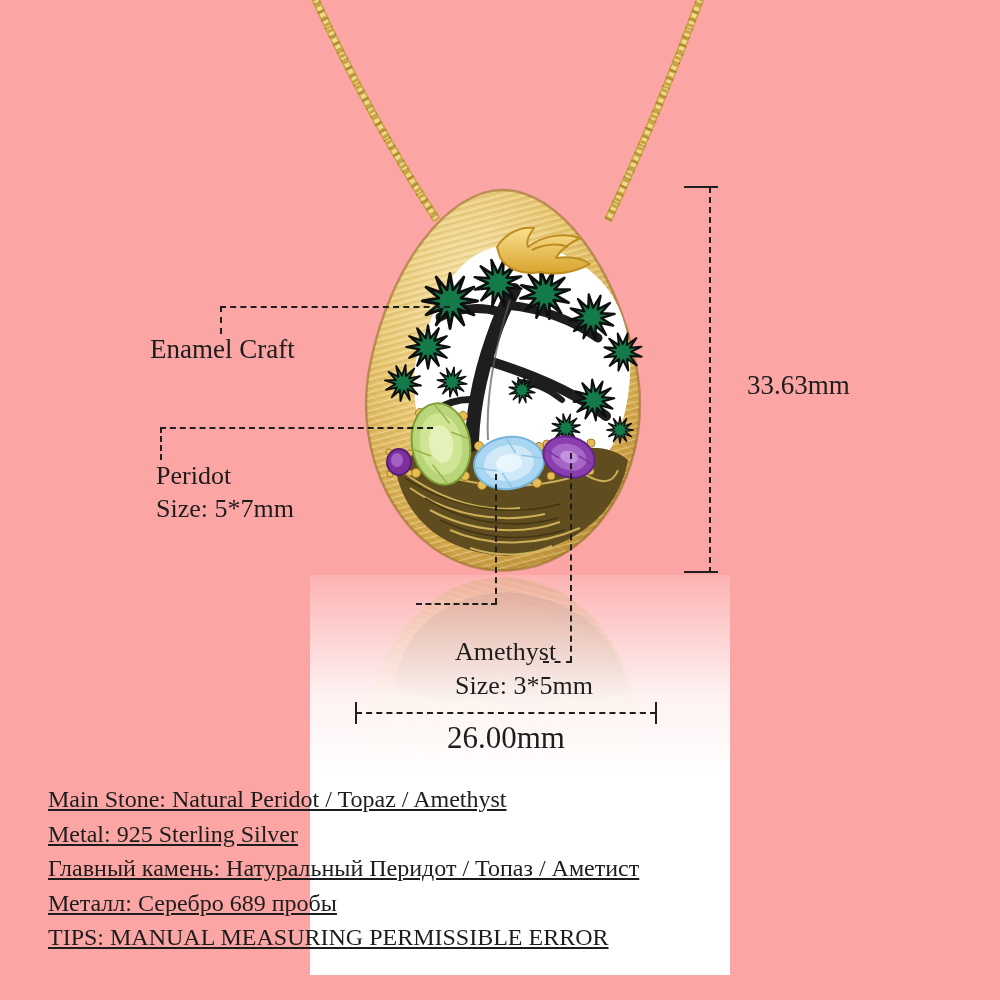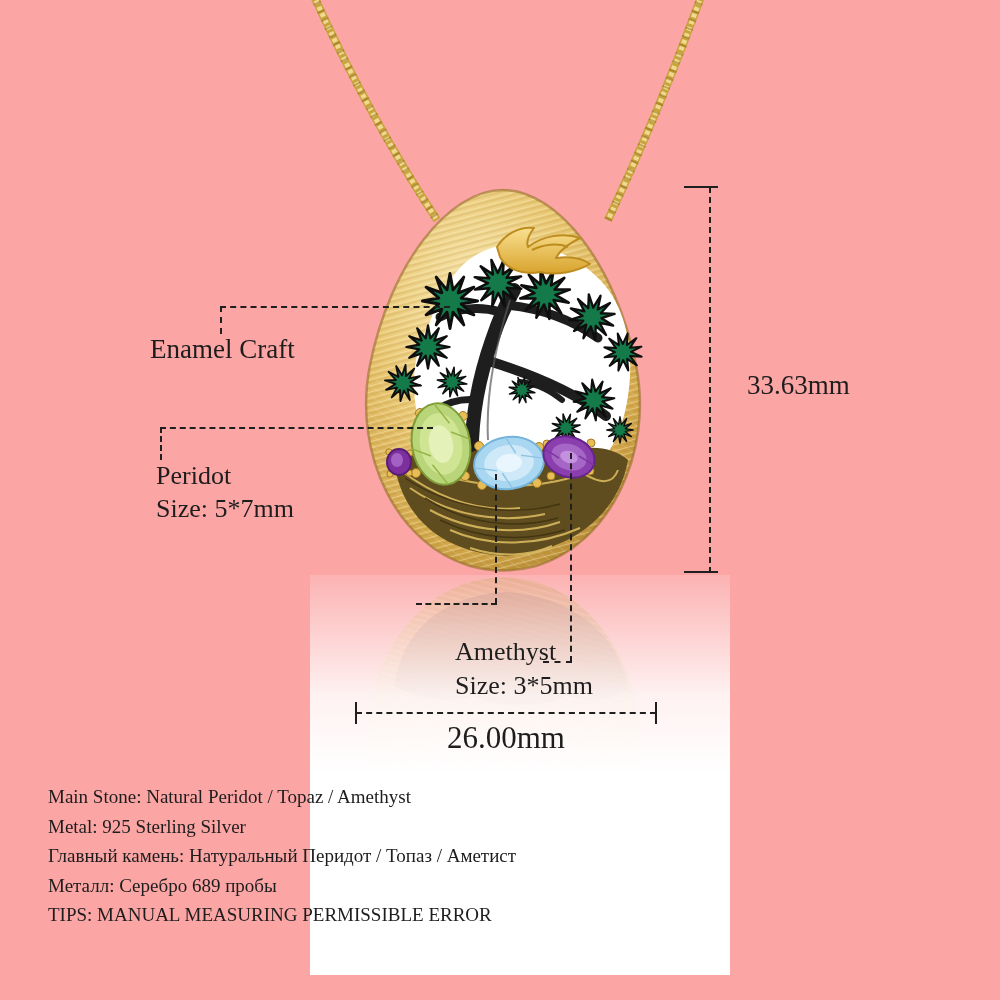--- a/index.html
+++ b/index.html
@@ -6,21 +6,21 @@
   .stage{position:relative;width:1000px;height:1000px;background:#fca5a5;overflow:hidden;
          font-family:"Liberation Serif","DejaVu Serif",serif;color:#1d1d1d;}
   svg{position:absolute;left:0;top:0;}
   .label{position:absolute;font-size:26px;line-height:33px;white-space:nowrap;color:#1d1d1d;}
   .dash-h{position:absolute;border-top:2px dashed #1f1f1f;height:0;}
   .dash-v{position:absolute;border-left:2px dashed #1f1f1f;width:0;}
   .tick-h{position:absolute;border-top:2px solid #1f1f1f;height:0;}
   .tick-v{position:absolute;border-left:2px solid #1f1f1f;width:0;}
   .measure-label-w{position:absolute;left:356px;top:720px;width:300px;text-align:center;font-size:31px;}
   .measure-label-h{position:absolute;left:719px;top:370px;font-size:27px;margin-left:28px;}
-  .specs{position:absolute;left:48px;top:786px;font-size:19px;}
+  .specs{position:absolute;left:48px;top:786px;font-size:24px;text-decoration:underline;}
   .specs div{margin-bottom:7.5px;white-space:nowrap;}
 </style>
 </head>
 <body>
 
 <div class="stage">
 
   <svg width="1000" height="1000" viewBox="0 0 1000 1000">
     <defs>
       <radialGradient id="goldBody" cx="40%" cy="30%" r="80%">

